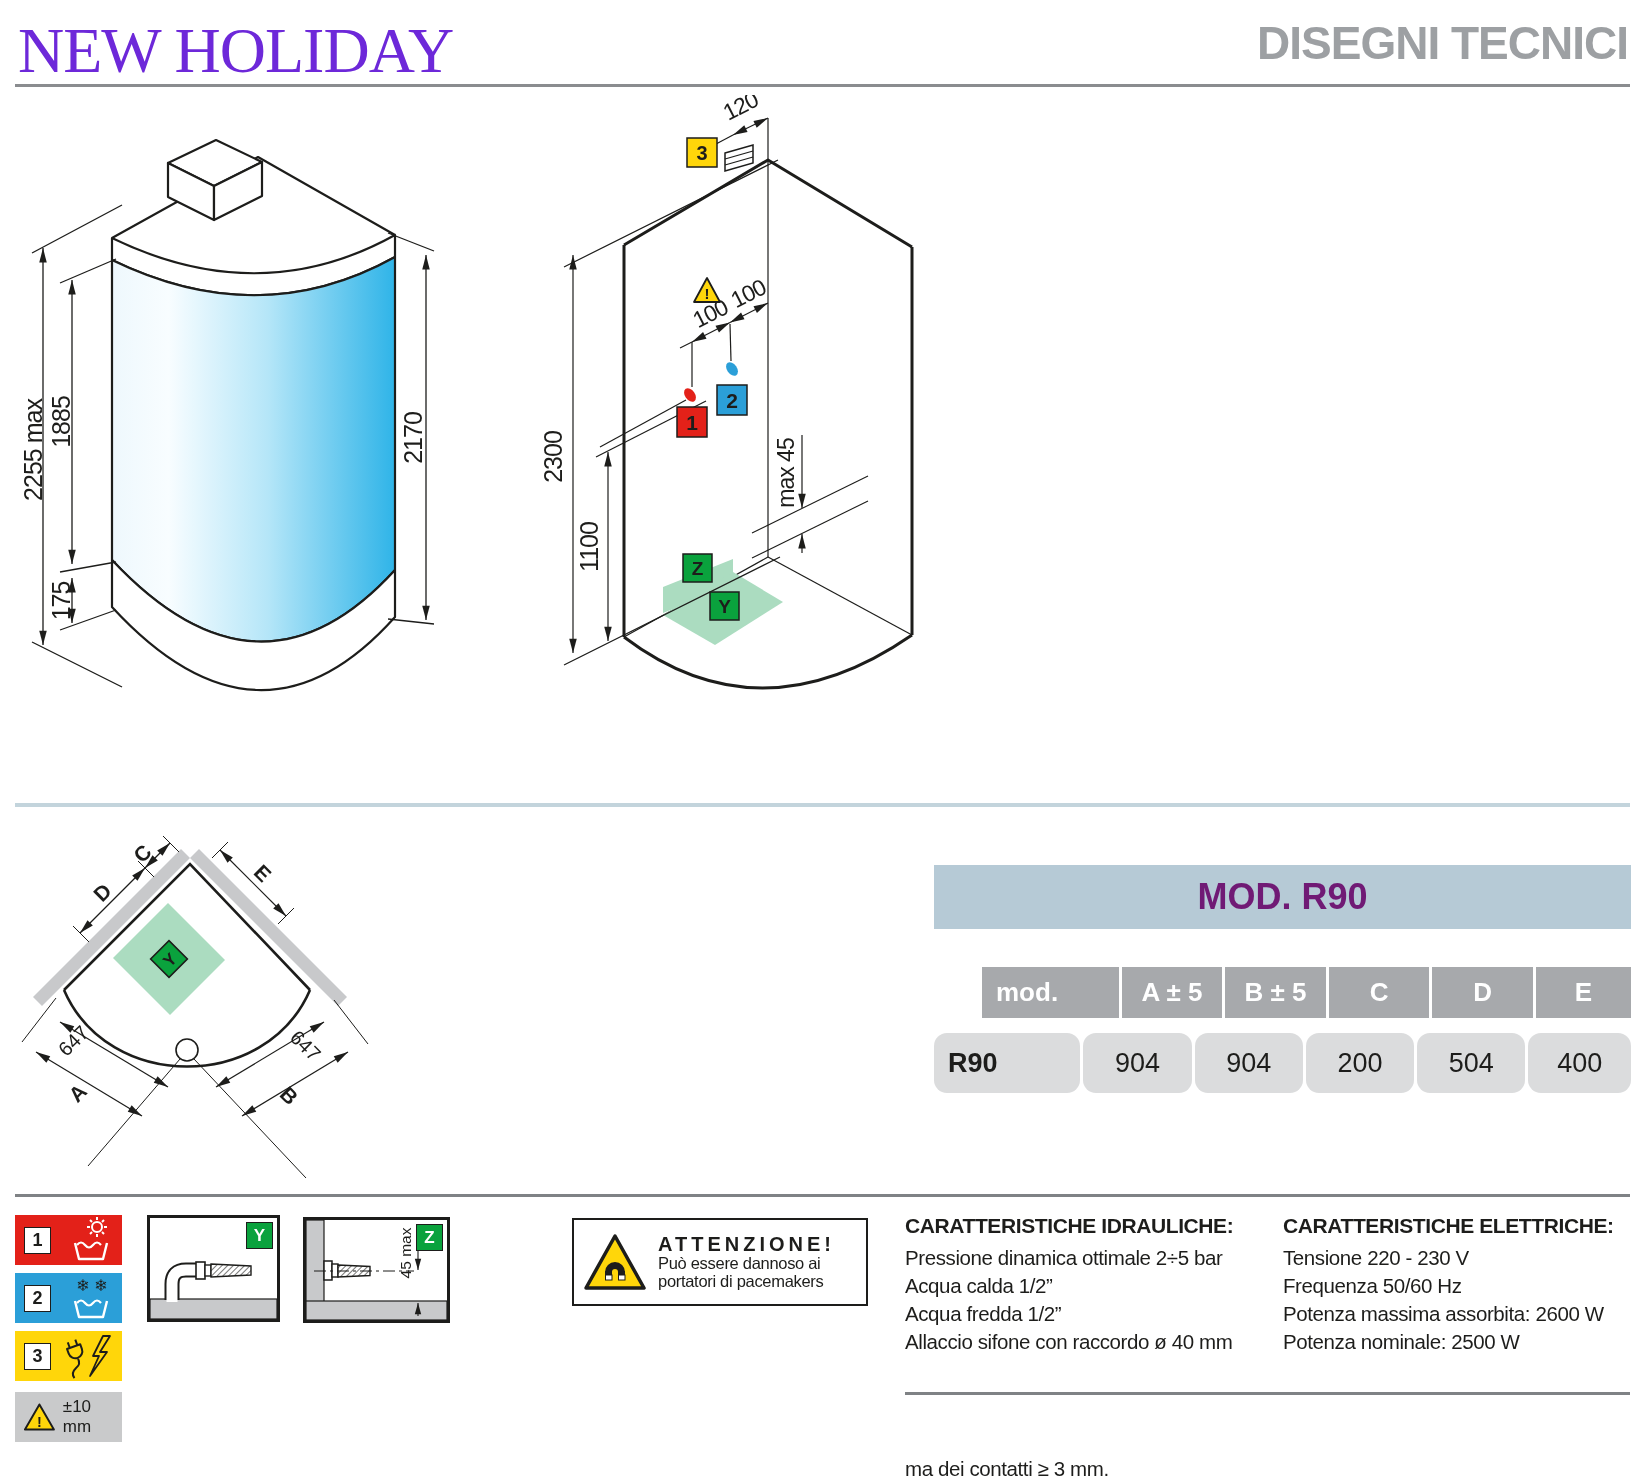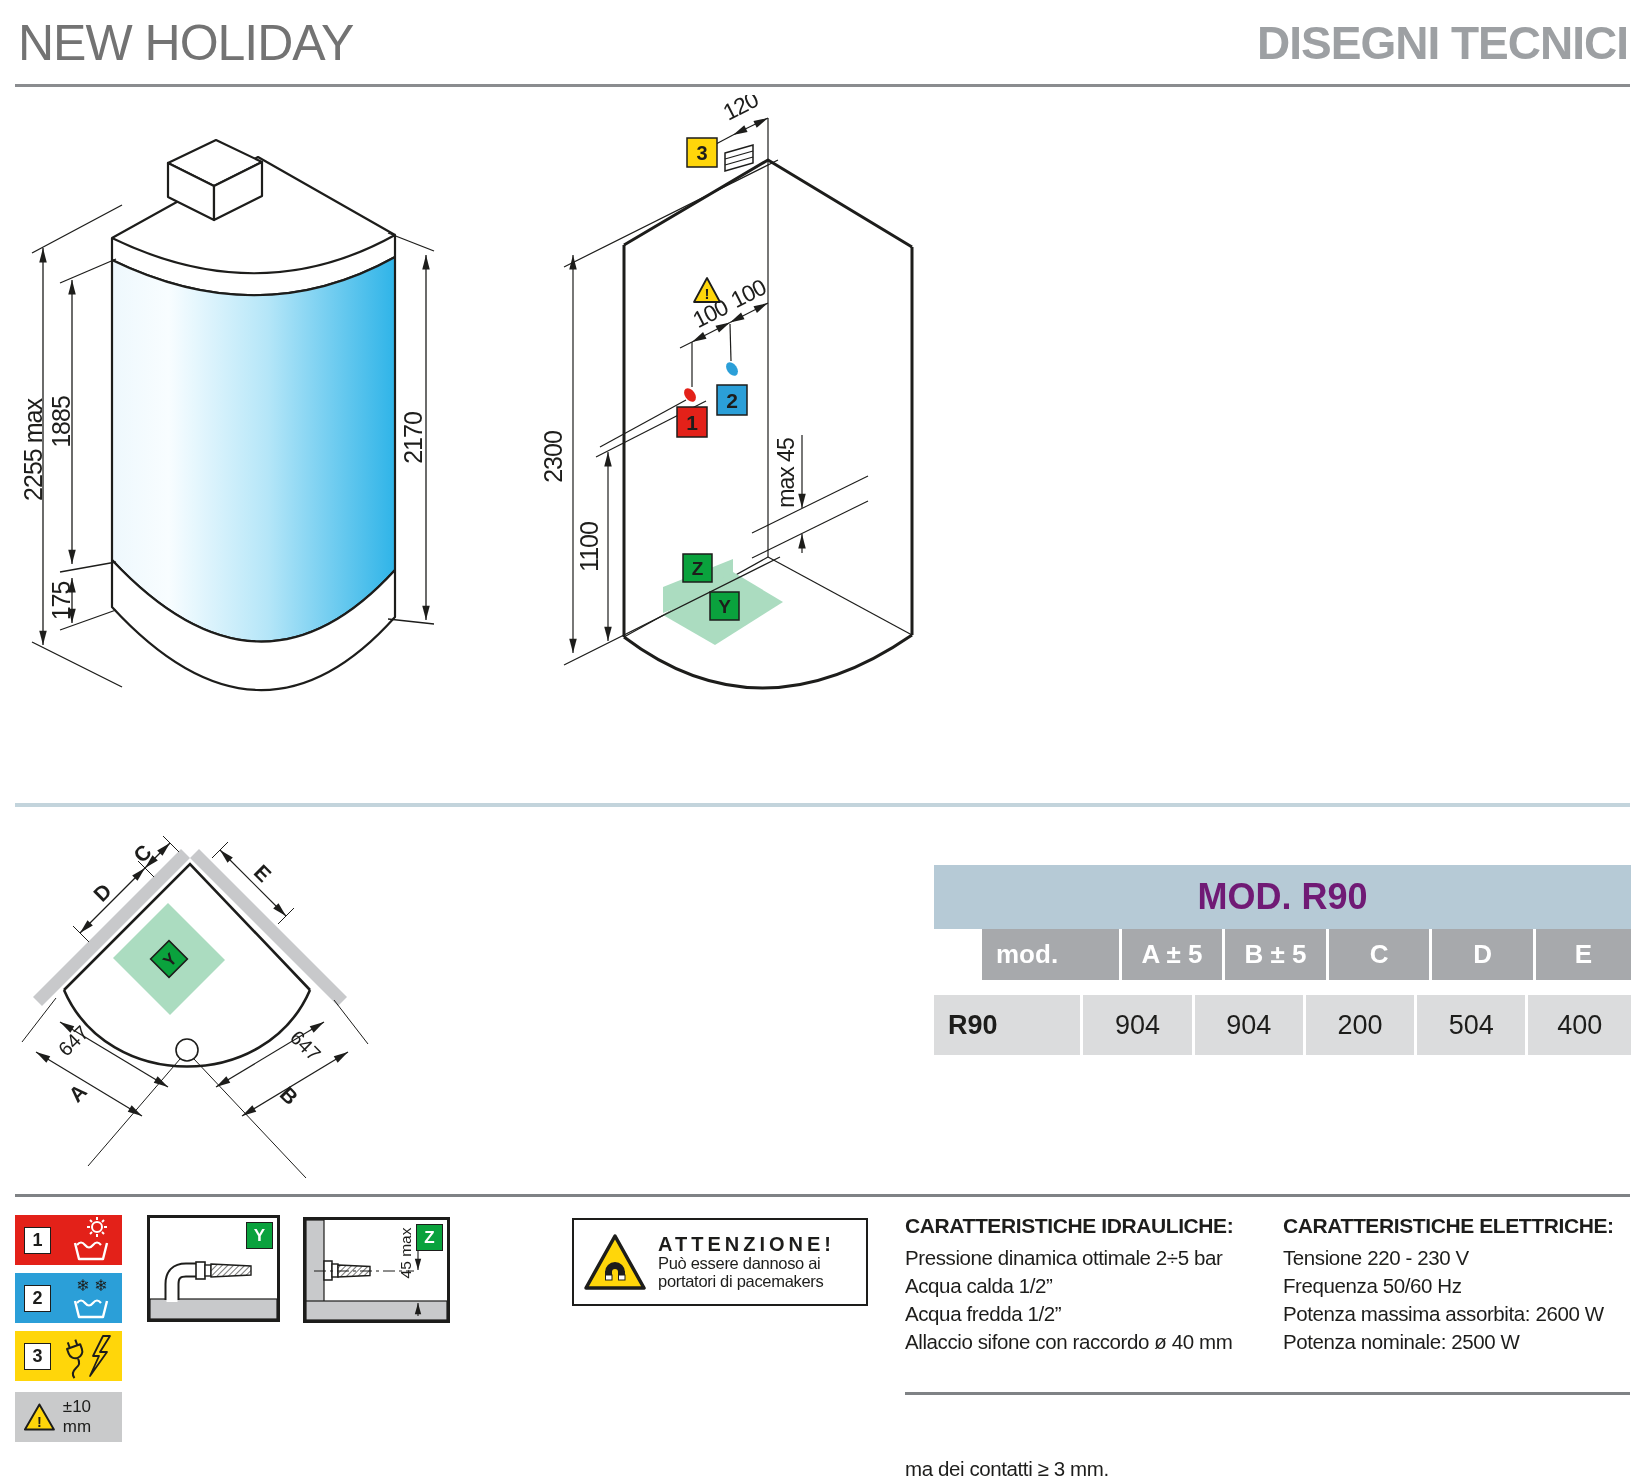--- a/index.html
+++ b/index.html
@@ -1,41 +1,41 @@
 <!DOCTYPE html>
 <html><head>
 <meta charset="utf-8">
 <style>
   html,body{margin:0;padding:0;background:#fff;}
   #page{position:relative;width:1650px;height:1478px;background:#fff;
         font-family:"Liberation Sans",sans-serif;color:#1d1d1b;overflow:hidden;}
   .abs{position:absolute;}
   
-  #product-title{left:18px;top:14px;font-size:50px;letter-spacing:-1px;font-weight:400;
-                 font-stretch:condensed;color:#737373;}
+  #product-title{left:18px;top:14px;font-size:64px;letter-spacing:-1px;font-weight:400;
+                 font-stretch:condensed;color:#6d28d9;font-family:Liberation Serif, serif;}
   #section-title{right:22px;top:16px;font-size:46px;font-weight:bold;color:#9da0a3;
                  font-stretch:condensed;letter-spacing:-1px;}
   .rule{position:absolute;left:15px;width:1615px;}
   #rule-header{top:84px;height:3px;background:#8a8c8f;}
   #rule-mid{top:803px;height:4px;background:#c3d4dc;}
   #rule-low{top:1194px;height:3px;background:#7f8285;}
   #rule-note{left:905px;top:1392px;width:725px;height:3px;background:#7f8285;position:absolute;}
   svg text{font-family:"Liberation Sans",sans-serif;fill:#1d1d1b;}
   .dim{font-size:25px;letter-spacing:-1px;}
   .dim-s{font-size:23px;letter-spacing:-1px;}
   .lbl{font-size:21px;font-weight:bold;}
   
   #spec-table{left:934px;top:865px;width:697px;}
   #table-title{height:64px;background:#b6cad6;color:#701a75;font-size:36px;font-weight:bold;
                display:flex;align-items:center;justify-content:center;letter-spacing:0;}
   .trow{display:flex;gap:3px;}
-  #table-head{padding-left:48px;}
+  #table-head{margin-top:38px;padding-left:48px;}
   #table-head .cell{background:#a7a9ac;color:#fff;font-weight:bold;height:51px;font-size:26px;}
   #table-body{margin-top:15px;}
-  #table-body .cell{background:#dbdcdd;color:#1d1d1b;height:60px;font-size:27px;}
+  #table-body .cell{background:#dbdcdd;color:#1d1d1b;height:60px;font-size:27px;border-radius:13px;}
   .cell{display:flex;align-items:center;justify-content:center;}
   .c-mod{width:152px;justify-content:flex-start;padding-left:14px;box-sizing:border-box;}
   .c-n{width:113px;}
   .c-last{width:107px;}
   .bold{font-weight:bold;}
   
   .band{position:absolute;left:15px;width:107px;height:50px;display:flex;align-items:center;}
   .chipnum{width:25px;height:25px;background:#fff;border:1.5px solid #1d1d1b;margin-left:9px;
            display:flex;align-items:center;justify-content:center;font-size:18px;font-weight:bold;color:#1d1d1b;}
   

